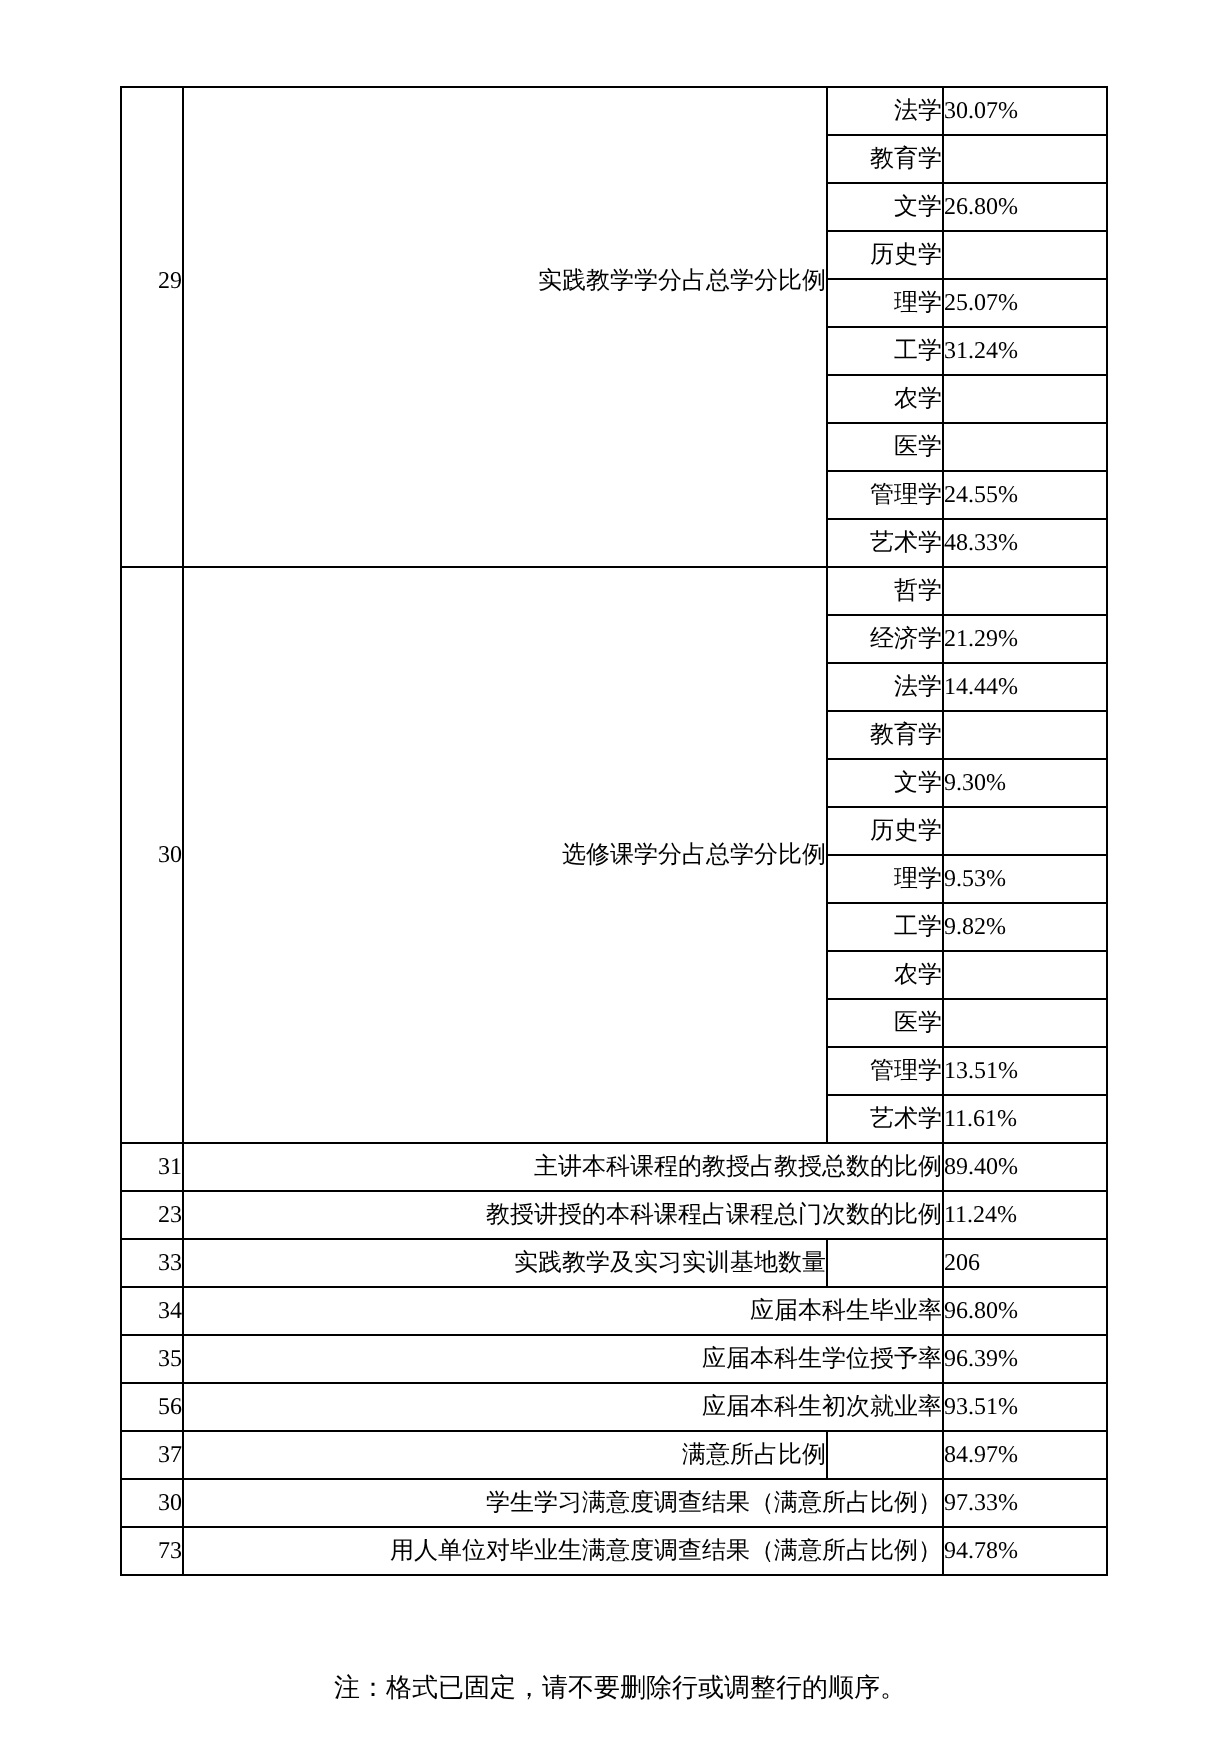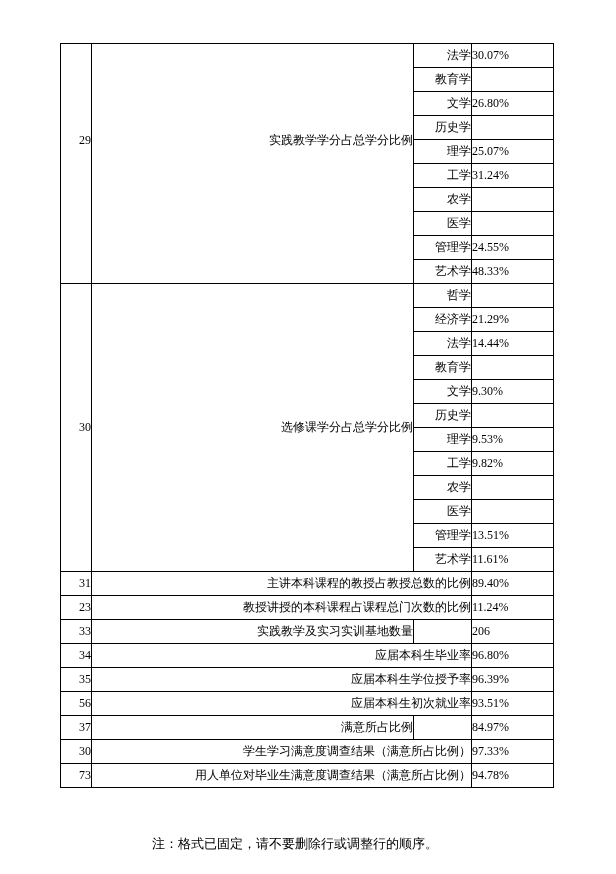--- a/index.html
+++ b/index.html
@@ -39,21 +39,21 @@
   td.num  { text-align: right; }
   td.desc { text-align: right; padding-left: 2px; }
   td.cat  { text-align: right; padding-left: 3px; }
   td.val  { text-align: left; padding-right: 4px; }
   td.mid  { }
   td.bt-none { border-top: none; }
   
   .shift-up { position: relative; top: -23px; }
   .note {
     position: absolute;
-    left: 92px;
+    left: 107px;
     top: 793px;
     font-size: 13px;
     line-height: 16px;
     white-space: nowrap;
   }
 </style>
 </head>
 <body>
 
 <div class="page">

